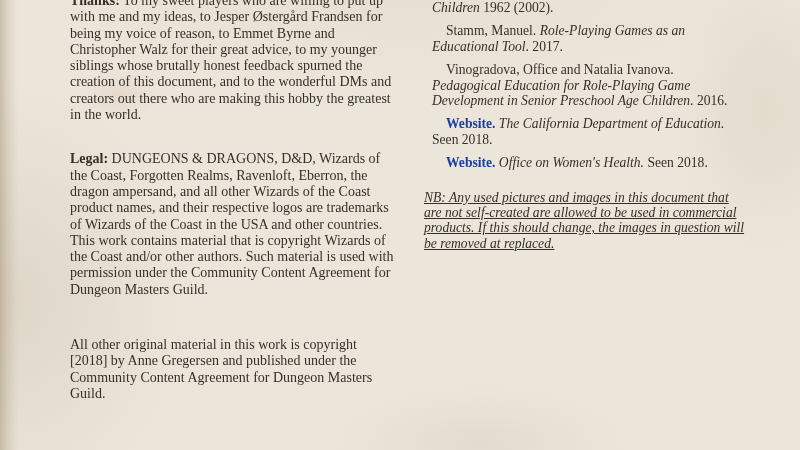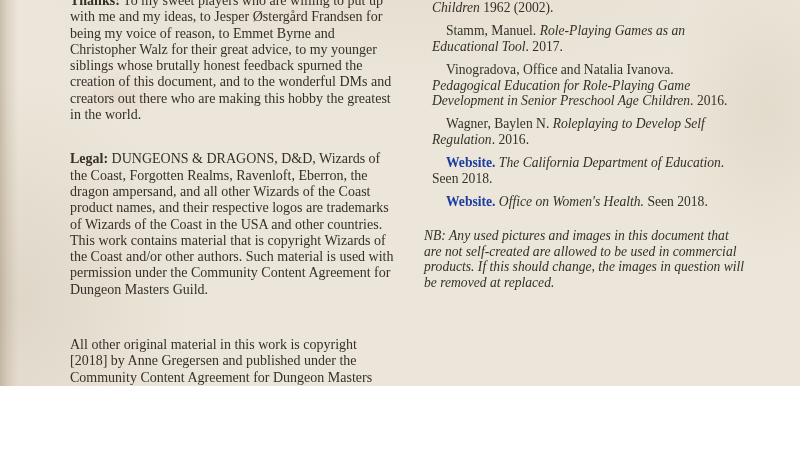--- a/index.html
+++ b/index.html
@@ -6,21 +6,21 @@
     margin: 0;
     padding: 0;
     width: 800px;
     height: 450px;
     overflow: hidden;
     font-family: "Liberation Serif", "DejaVu Serif", serif;
   }
   .paper {
     position: relative;
     width: 800px;
-    height: 386px;
+    height: 450px;
     overflow: hidden;
     background:
       radial-gradient(ellipse 140px 220px at 765px 110px, rgba(160,135,100,0.12), rgba(160,135,100,0) 70%),
       radial-gradient(ellipse 220px 90px at 480px 444px, rgba(145,120,90,0.10), rgba(145,120,90,0) 70%),
       radial-gradient(ellipse 260px 320px at 10px 300px, rgba(140,115,85,0.14), rgba(140,115,85,0) 70%),
       radial-gradient(ellipse 60px 40px at 120px 95px, rgba(170,110,80,0.10), rgba(170,110,80,0) 70%),
       radial-gradient(ellipse 500px 120px at 50% 0px, rgba(150,130,100,0.07), rgba(150,130,100,0) 75%),
       linear-gradient(90deg, #c9bead 0px, #dcd3c3 7px, rgba(220,211,195,0) 18px),
       #ece6da;
     color: #343029;
@@ -50,21 +50,21 @@
   .para-last { margin-bottom: 0; margin-top: 39px; }
   .lead { font-weight: bold; }
   .cite { margin: 8px; text-indent: 14px; }
   .cite.cont { text-indent: 0; }
   .cite i, .nb { font-style: italic; }
   .weblink {
     font-weight: bold;
     font-style: normal;
     color: #1b3da0;
   }
-  .nb { margin: 19px 0 0 0; }
+  .nb { margin: 19px 0 0 0; text-decoration: underline; }
 </style>
 </head>
 <body>
 
 <div class="paper">
 
   <div class="col col-left">
     <p class="para para-thanks"><b class="lead">Thanks:</b><span> To my sweet players who are willing to put up with me and my ideas, to Jesper Østergård Frandsen for being my voice of reason, to Emmet Byrne and Christopher Walz for their great advice, to my younger siblings whose brutally honest feedback spurned the creation of this document, and to the wonderful DMs and creators out there who are making this hobby the greatest in the world.</span></p>
 
     <p class="para para-legal"><b class="lead">Legal:</b><span> DUNGEONS &amp; DRAGONS, D&amp;D, Wizards of the Coast, Forgotten Realms, Ravenloft, Eberron, the dragon ampersand, and all other Wizards of the Coast product names, and their respective logos are trademarks of Wizards of the Coast in the USA and other countries.</span></p>
@@ -74,21 +74,20 @@
     <p class="para para-last">All other original material in this work is copyright [2018] by Anne Gregersen and published under the Community Content Agreement for Dungeon Masters Guild.</p>
   </div>
 
   <div class="col col-right">
     <p class="cite cont"><i>Children</i><span> 1962 (2002).</span></p>
 
     <p class="cite"><span>Stamm, Manuel. </span><i>Role-Playing Games as an Educational Tool</i><span>. 2017.</span></p>
 
     <p class="cite"><span>Vinogradova, Office and Natalia Ivanova. </span><i>Pedagogical Education for Role-Playing Game Development in Senior Preschool Age Children</i><span>. 2016.</span></p>
 
-    <p class="cite"><span>Wagner, Baylen N. </span><i>Roleplaying to Develop Self Regulation</i><span>. 2016.</span></p>
 
     <p class="cite"><b class="weblink">Website.</b><i> The California Department of Education.</i><span> Seen 2018.</span></p>
 
     <p class="cite"><b class="weblink">Website.</b><i> Office on Women's Health.</i><span> Seen 2018.</span></p>
 
     <p class="nb">NB: Any used pictures and images in this document that are not self-created are allowed to be used in commercial products. If this should change, the images in question will be removed at replaced.</p>
   </div>
 
 </div>
 

